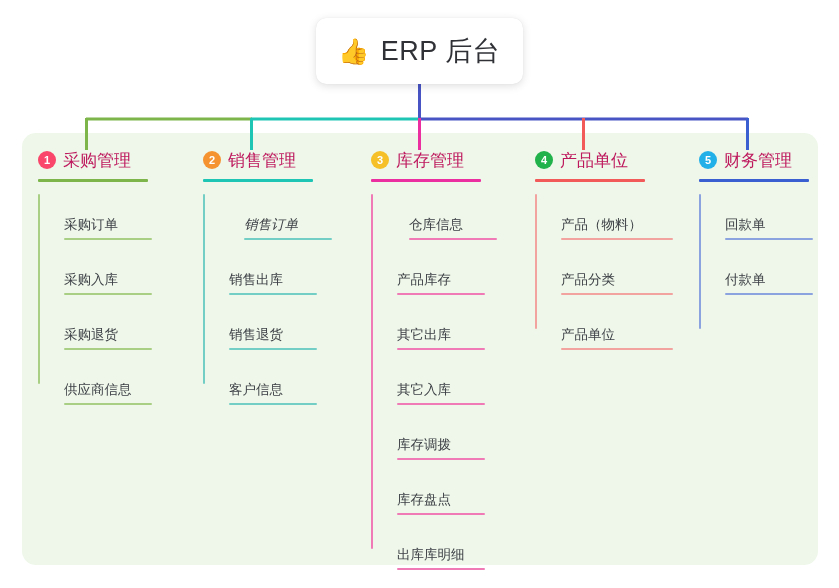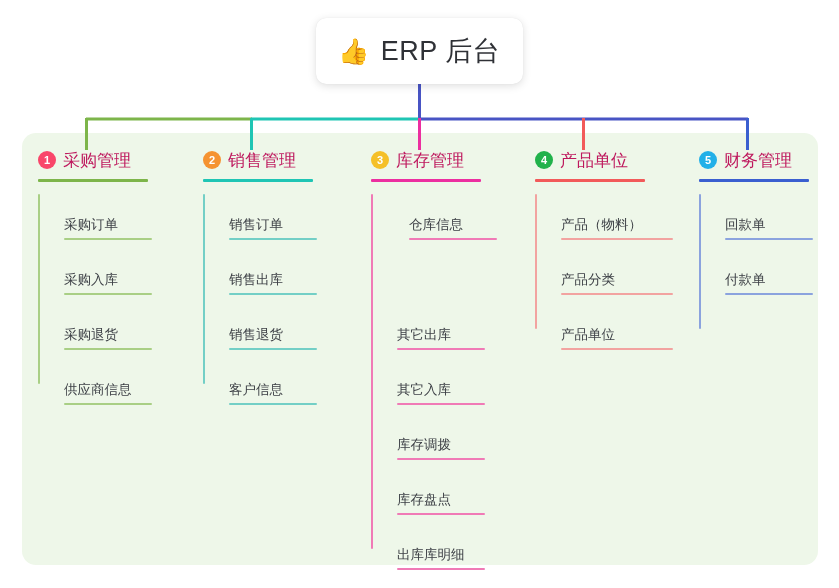--- a/index.html
+++ b/index.html
@@ -191,21 +191,21 @@
   </div>
 
   <div class="col" style="left:203px; top:148px; width:150px;">
     <div class="col-head">
       <span class="badge" style="background: rgb(245, 147, 49);">2</span>
       <span class="col-title">销售管理</span>
     </div>
     <div class="col-underline" style="width: 110px; background: rgb(31, 197, 180);"></div>
     <div class="leaves" style="height: 220px;">
         <div style="position: absolute; left: 0px; top: 0px; width: 2px; height: 190px; background: rgb(115, 207, 198); border-radius: 1px;"></div>
-        <div class="leaf" style="position: absolute; left: 0px; top: 22px; width: 114px;">
+        <div class="leaf" style="position: absolute; left: 15px; top: 22px; width: 114px; font-style: italic;">
           <span class="leaf-label">销售订单</span>
           <div class="leaf-rule" style="background: rgb(115, 207, 198); width: 88px;"></div>
         </div>
         <div class="leaf" style="position: absolute; left: 0px; top: 77px; width: 114px;">
           <span class="leaf-label">销售出库</span>
           <div class="leaf-rule" style="background: rgb(115, 207, 198); width: 88px;"></div>
         </div>
         <div class="leaf" style="position: absolute; left: 0px; top: 132px; width: 114px;">
           <span class="leaf-label">销售退货</span>
           <div class="leaf-rule" style="background: rgb(115, 207, 198); width: 88px;"></div>
@@ -220,20 +220,24 @@
   <div class="col" style="left:371px; top:148px; width:150px;">
     <div class="col-head">
       <span class="badge" style="background: rgb(245, 192, 40);">3</span>
       <span class="col-title">库存管理</span>
     </div>
     <div class="col-underline" style="width: 110px; background: rgb(236, 47, 160);"></div>
     <div class="leaves" style="height: 385px;">
         <div style="position: absolute; left: 0px; top: 0px; width: 2px; height: 355px; background: rgb(240, 122, 182); border-radius: 1px;"></div>
         <div class="leaf" style="position: absolute; left: 12px; top: 22px; width: 114px;">
           <span class="leaf-label">仓库信息</span>
+          <div class="leaf-rule" style="background: rgb(240, 122, 182); width: 88px;"></div>
+        </div>
+        <div class="leaf" style="position: absolute; left: 0px; top: 77px; width: 114px;">
+          <span class="leaf-label">产品库存</span>
           <div class="leaf-rule" style="background: rgb(240, 122, 182); width: 88px;"></div>
         </div>
         <div class="leaf" style="position: absolute; left: 0px; top: 132px; width: 114px;">
           <span class="leaf-label">其它出库</span>
           <div class="leaf-rule" style="background: rgb(240, 122, 182); width: 88px;"></div>
         </div>
         <div class="leaf" style="position: absolute; left: 0px; top: 187px; width: 114px;">
           <span class="leaf-label">其它入库</span>
           <div class="leaf-rule" style="background: rgb(240, 122, 182); width: 88px;"></div>
         </div>

